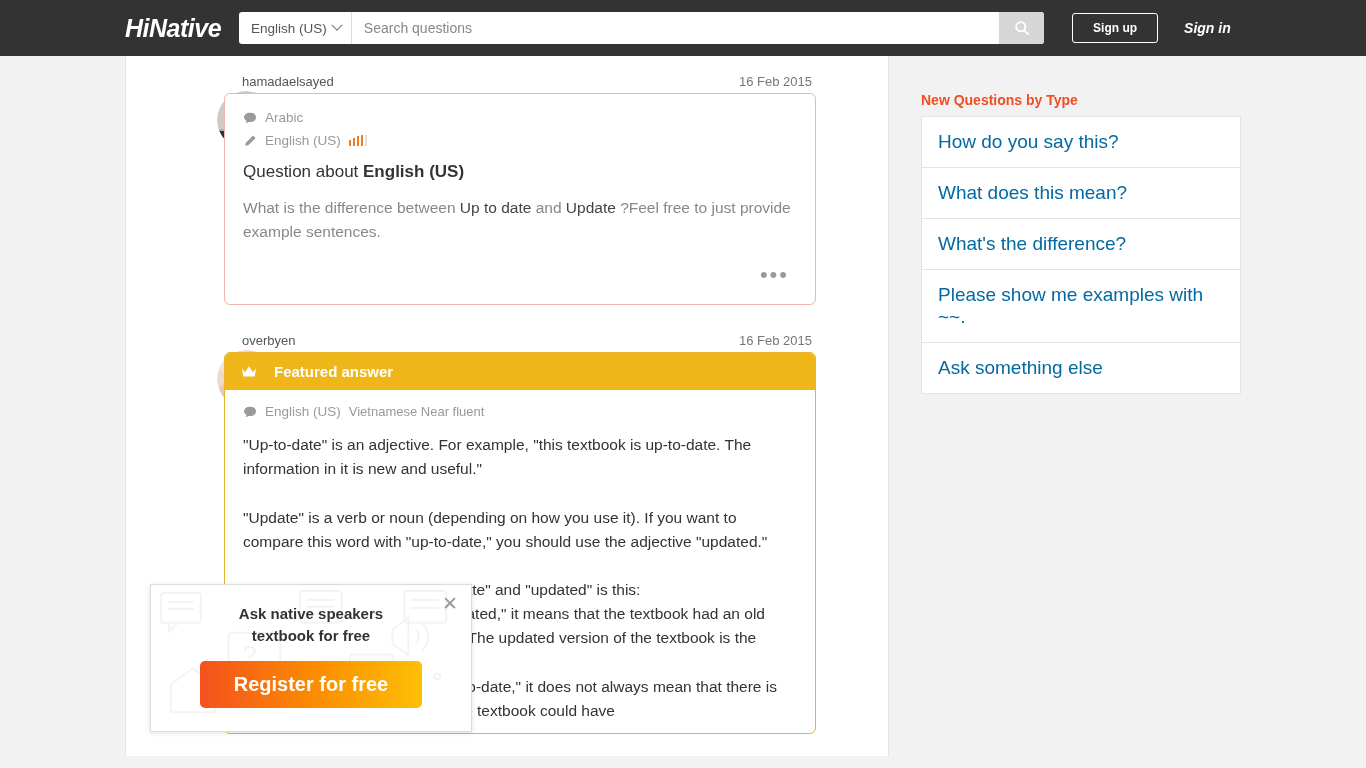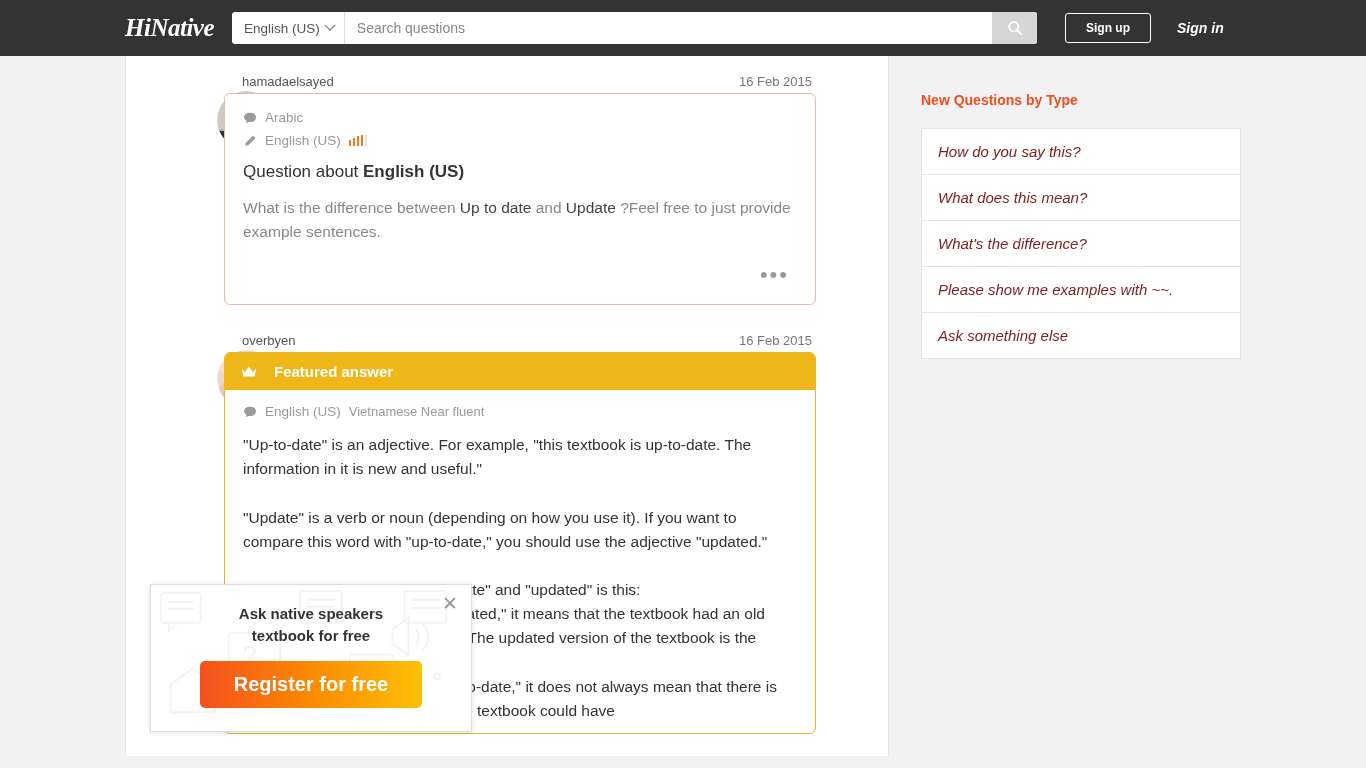--- a/index.html
+++ b/index.html
@@ -17,21 +17,20 @@
     display: flex; align-items: center;
     position: relative; z-index: 50;
   }
   .logo {
     margin-left: 125px;
     color: #ffffff;
     font-size: 25px;
     font-weight: bold;
     font-style: italic;
     letter-spacing: -0.5px;
-    font-family: Liberation Serif, serif;
   }
   .searchbar {
     margin-left: 18px;
     height: 32px;
     width: 805px;
     background: #ffffff;
     border-radius: 3px;
     display: flex; align-items: center;
     overflow: hidden;
   }
@@ -150,32 +149,31 @@
   }
   .a-body { padding: 14px 18px 10px 18px; }
   .a-langs { display: flex; align-items: center; gap: 8px; margin-bottom: 14px; }
   .a-langs .lbl { color: #999; font-size: 13.5px; }
   .a-langs .sub { color: #999; font-size: 13px; }
   .a-text { font-size: 15.5px; line-height: 1.56; color: #333; white-space: pre-wrap; }
 
   
   .side-title {
     color: #f04e23; font-size: 14px; font-weight: bold;
-    margin: 12px 0 20px 0;
+    margin: 12px 0 8px 0;
   }
   .side-list {
     width: 320px; background: #fff;
     border: 1px solid #e4e4e4;
   }
   .side-item {
     padding: 14px 16px;
-    font-size: 15px; color: #7f1d1d;
+    font-size: 19px; color: #0369a1;
     border-bottom: 1px solid #e4e4e4;
     cursor: pointer;
-    font-style: italic;
   }
   .side-item:last-child { border-bottom: none; }
 
   
   .promo {
     position: absolute;
     left: 24px; bottom: 24px;
     width: 322px; height: 148px;
     background: #ffffff;
     border: 1px solid #dcdcdc;

